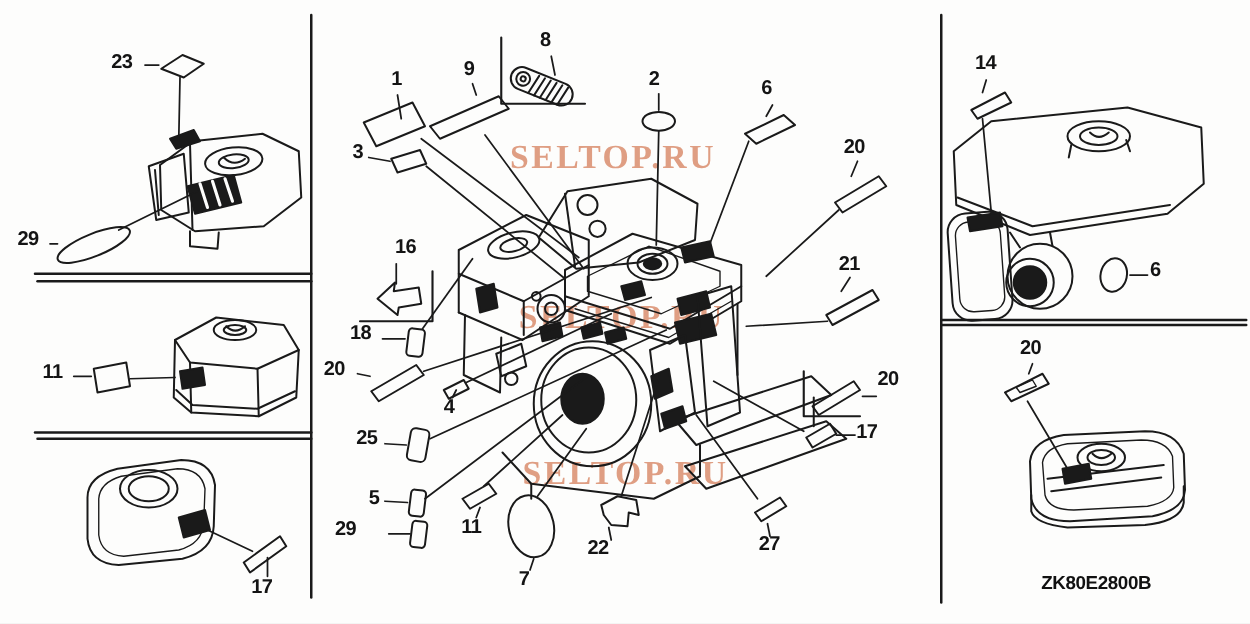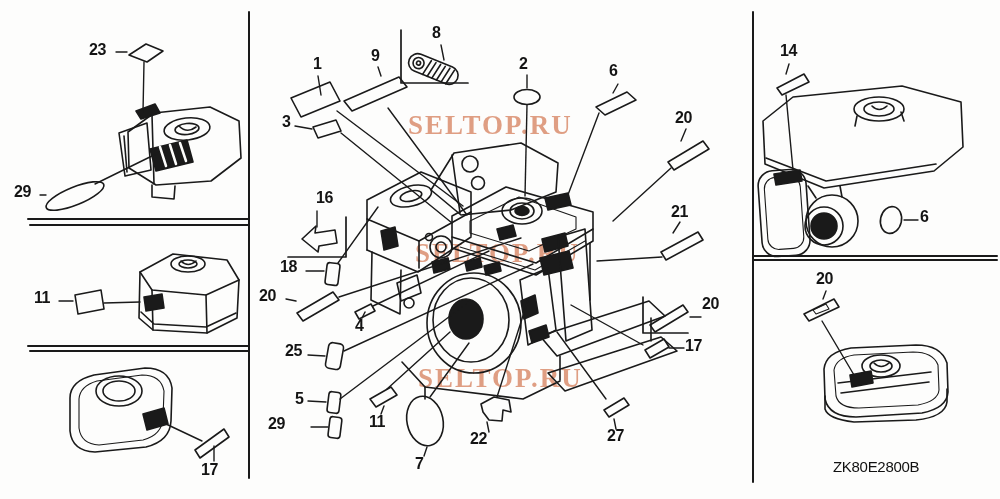--- a/index.html
+++ b/index.html
@@ -11,21 +11,21 @@
   .co{
     position:absolute;font-size:16px;font-weight:700;color:#141414;
     letter-spacing:-0.5px;line-height:1;white-space:nowrap;
   }
   .wm{
     position:absolute;font-family:"Liberation Serif",serif;font-weight:700;
     font-size:27px;color:#c2410c;opacity:.5;letter-spacing:2px;white-space:nowrap;
     line-height:1;
   }
   .code{
-    position:absolute;left:833px;top:459px;font-size:15px;font-weight:400;
+    position:absolute;left:833px;top:459px;font-size:15px;font-weight:700;
     letter-spacing:-0.3px;color:#111;line-height:1;
   }
   svg .ln{stroke:#1a1a1a;fill:none;stroke-linejoin:round;stroke-linecap:round;}
 </style>
 </head>
 <body>
 
 <div class="stage">
 
   <div class="wm" style="left:408px;top:112px">SELTOP.RU</div>

